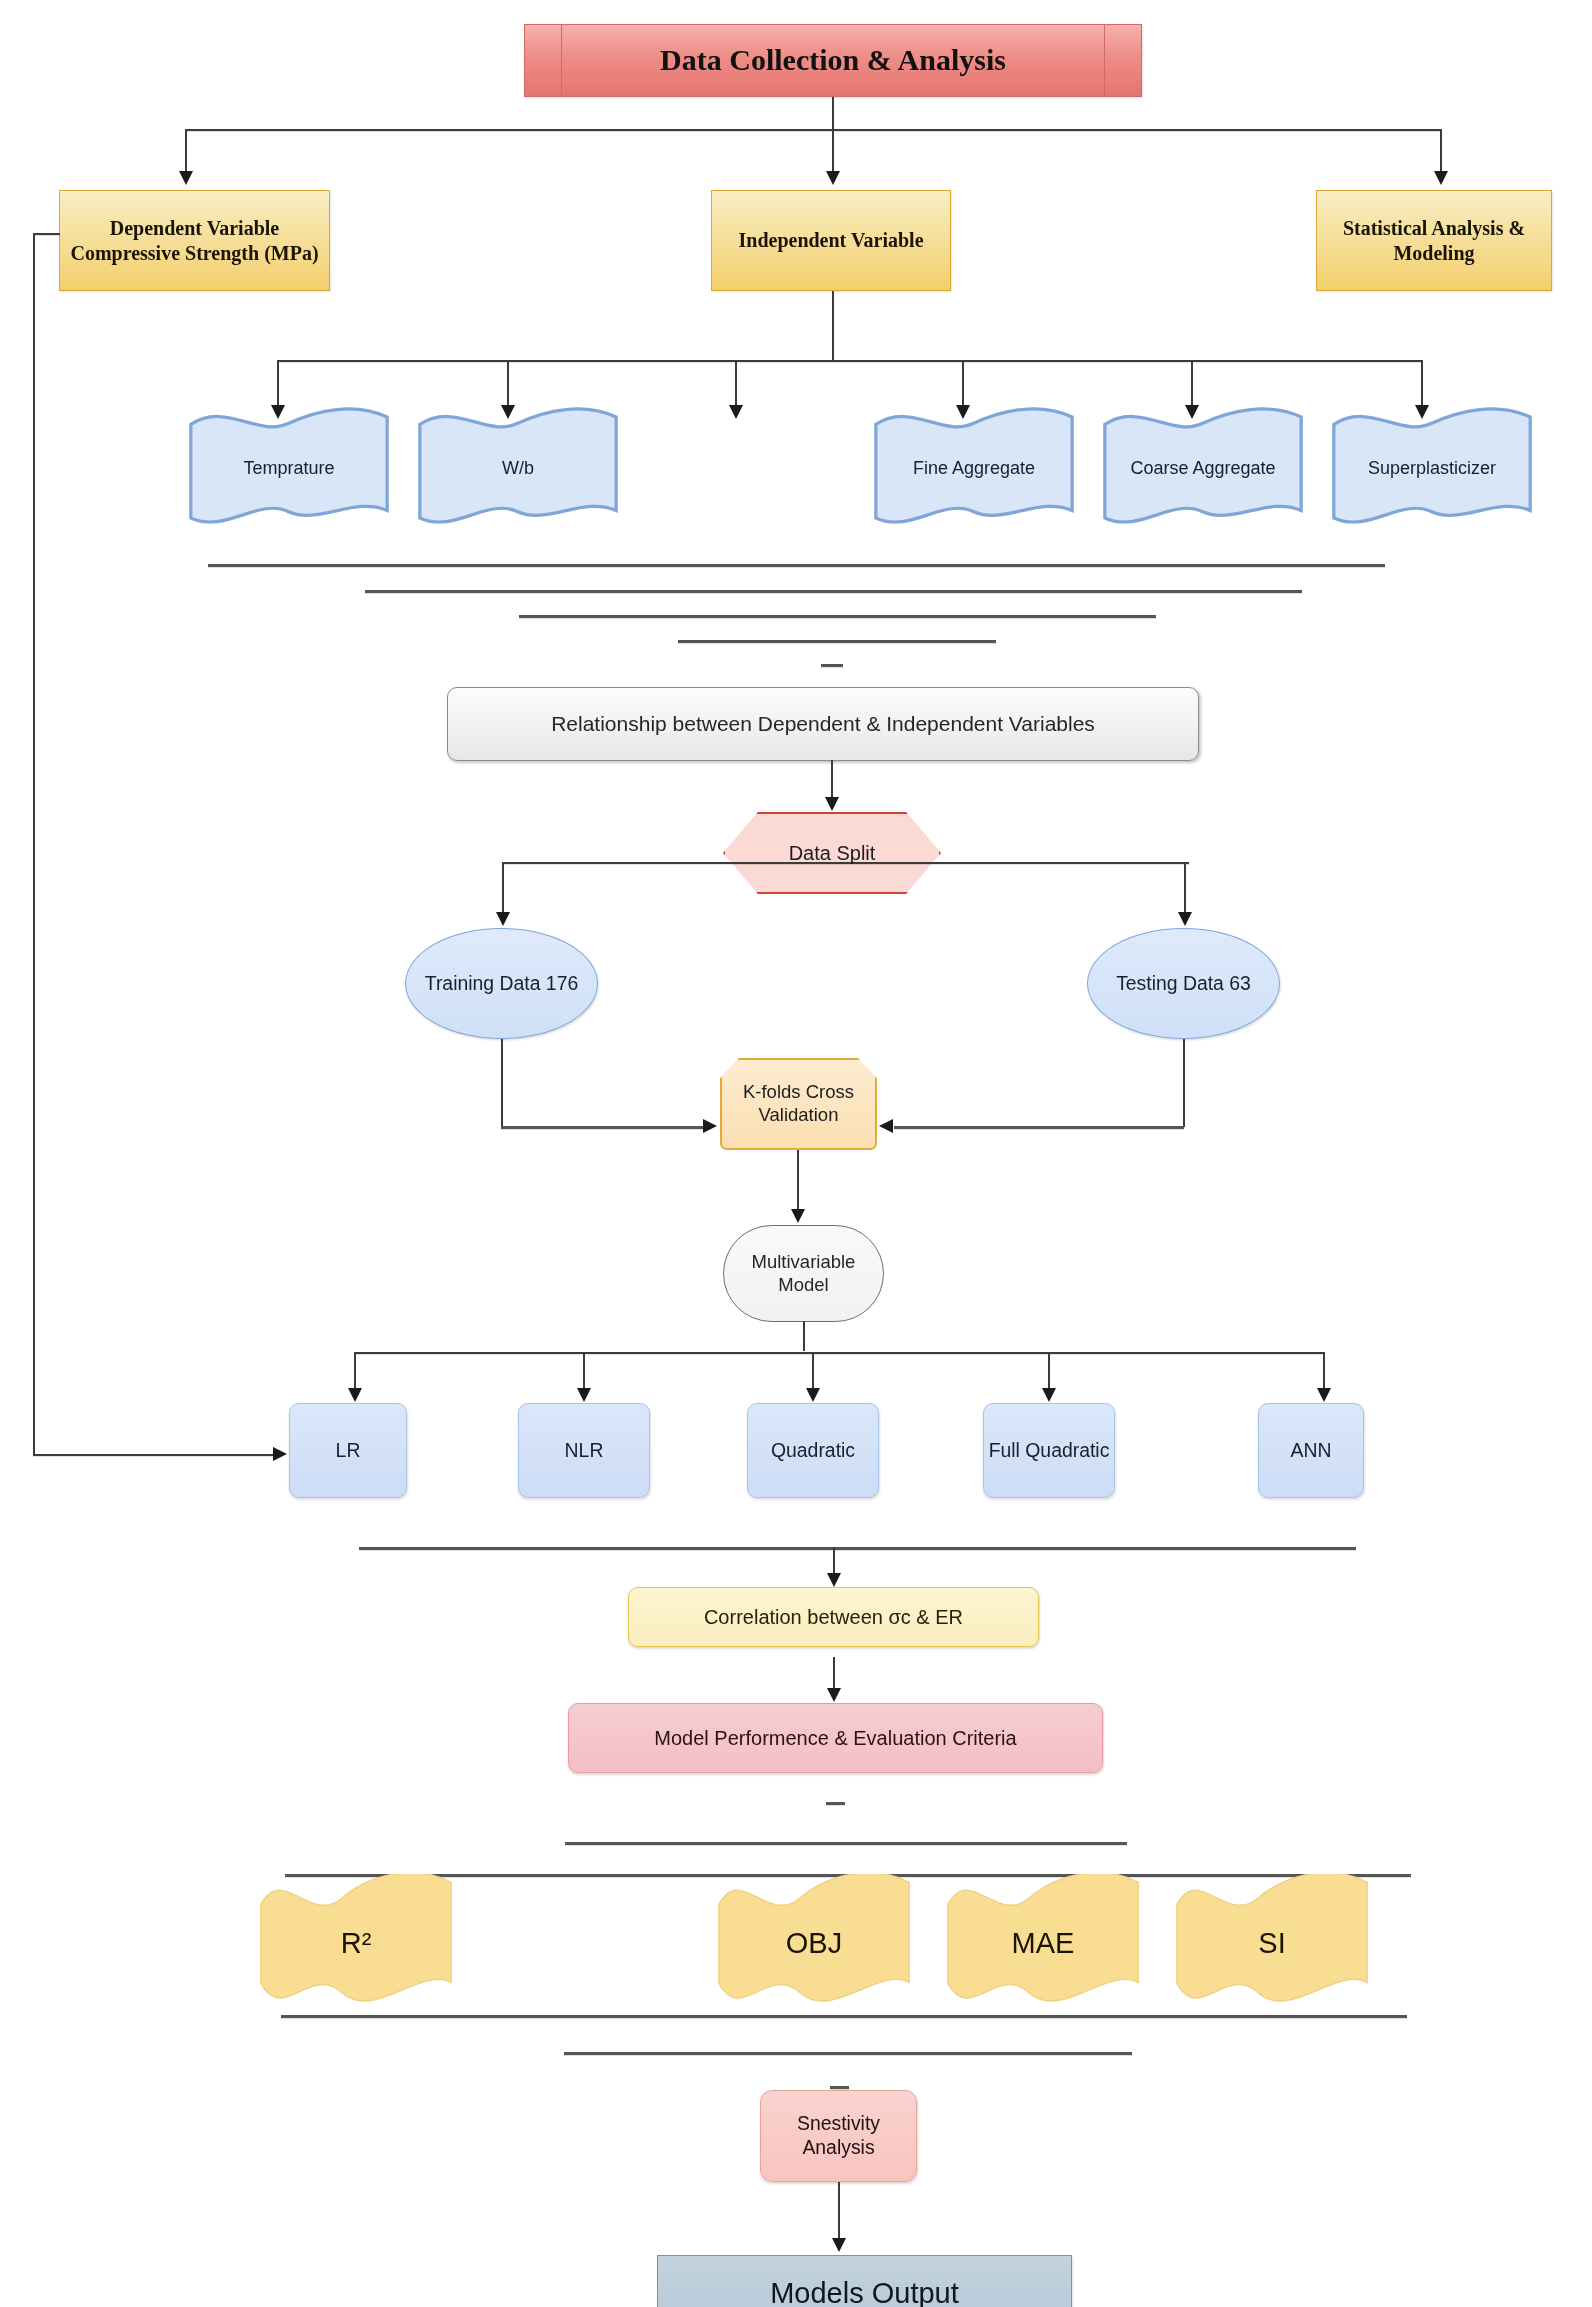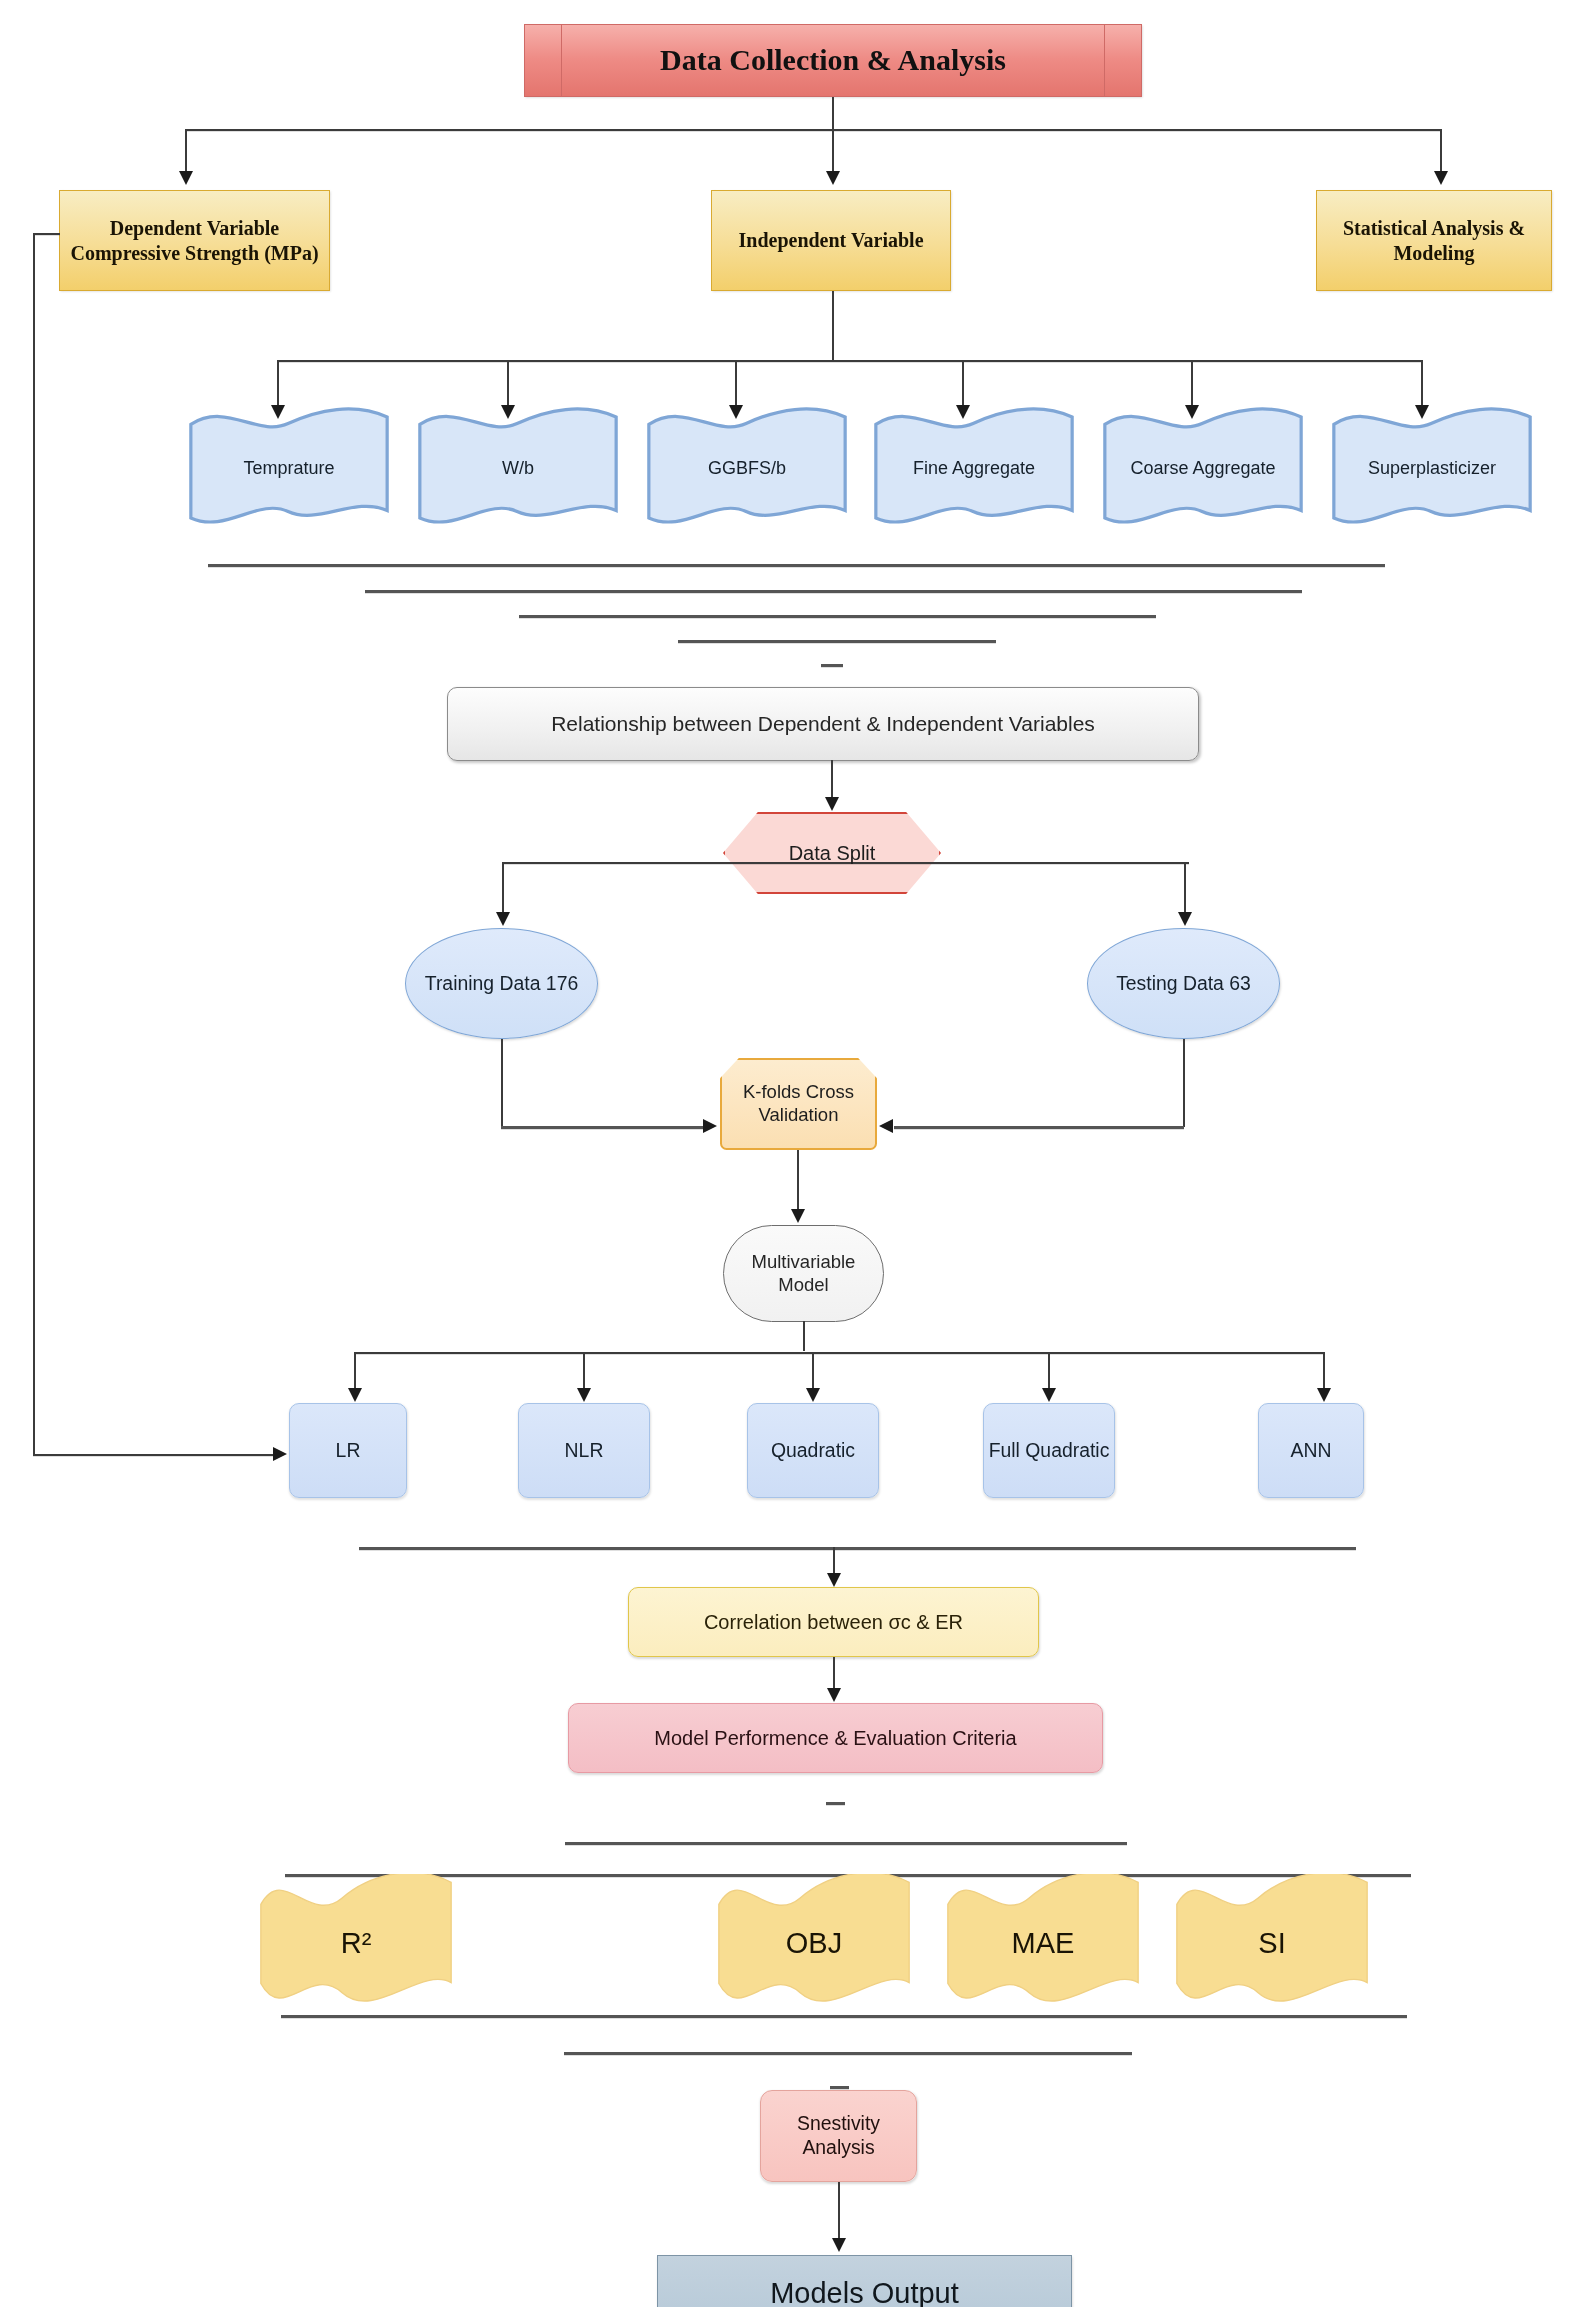--- a/index.html
+++ b/index.html
@@ -128,21 +128,21 @@
     box-shadow: 0.9px 1.4px 2.3px rgba(0,0,0,.12);
   }
   #n-lr   { left: 289px;  top: 1403px; width: 118px; height: 95px; }
   #n-nlr  { left: 518px; top: 1403px; width: 132px; height: 95px; }
   #n-quad { left: 747px; top: 1403px; width: 132px; height: 95px; }
   #n-fq   { left: 983px; top: 1403px; width: 132px; height: 95px; }
   #n-ann  { left: 1258px; top: 1403px; width: 106px; height: 95px; }
 
   
   #n-corr {
-    left: 628px; top: 1587px; width: 411px; height: 70px;
+    left: 628px; top: 1587px; width: 411px; height: 60px;
     background: linear-gradient(180deg,#fdf4d2 0%, #fbedbe 100%);
     border: 1.8px solid #e0c64a; border-radius: 10px;
     font-size: 20px; color: #2a2208;
     box-shadow: 0.9px 1.4px 2.3px rgba(0,0,0,.15);
   }
   
   #n-perf {
     left: 568px; top: 1703px; width: 535px; height: 70px;
     background: linear-gradient(180deg,#f7cdd2 0%, #f4bec5 100%);
     border: 1.8px solid #e79aa3; border-radius: 10px;
@@ -214,26 +214,20 @@
       <path d="M4,42 C80,-8 150,70 215,40 C280,10 360,-6 430,26 L430,228 C360,196 280,260 215,230 C150,200 80,278 4,244 Z" fill="#d8e6f8" stroke="#7fa6d6" stroke-width="7"></path>
     </svg>
     <div class="lbl">Temprature</div>
   </div>
   <div class="wave wave-blue" id="w1" style="left:418px;  top:405px; width:200px; height:125px;">
     <svg viewBox="0 0 434 270" width="200" height="125" preserveAspectRatio="none">
       <path d="M4,42 C80,-8 150,70 215,40 C280,10 360,-6 430,26 L430,228 C360,196 280,260 215,230 C150,200 80,278 4,244 Z" fill="#d8e6f8" stroke="#7fa6d6" stroke-width="7"></path>
     </svg>
     <div class="lbl">W/b</div>
   </div>
-  <div class="wave wave-blue" id="w2" style="left:647px; top:405px; width:200px; height:125px;">
-    <svg viewBox="0 0 434 270" width="200" height="125" preserveAspectRatio="none">
-      <path d="M4,42 C80,-8 150,70 215,40 C280,10 360,-6 430,26 L430,228 C360,196 280,260 215,230 C150,200 80,278 4,244 Z" fill="#d8e6f8" stroke="#7fa6d6" stroke-width="7"></path>
-    </svg>
-    <div class="lbl">GGBFS/b</div>
-  </div>
   <div class="wave wave-blue" id="w4" style="left:1103px; top:405px; width:200px; height:125px;">
     <svg viewBox="0 0 434 270" width="200" height="125" preserveAspectRatio="none">
       <path d="M4,42 C80,-8 150,70 215,40 C280,10 360,-6 430,26 L430,228 C360,196 280,260 215,230 C150,200 80,278 4,244 Z" fill="#d8e6f8" stroke="#7fa6d6" stroke-width="7"></path>
     </svg>
     <div class="lbl">Coarse Aggregate</div>
   </div>
   <div class="wave wave-blue" id="w3" style="left:874px; top:405px; width:200px; height:125px;">
     <svg viewBox="0 0 434 270" width="200" height="125" preserveAspectRatio="none">
       <path d="M4,42 C80,-8 150,70 215,40 C280,10 360,-6 430,26 L430,228 C360,196 280,260 215,230 C150,200 80,278 4,244 Z" fill="#d8e6f8" stroke="#7fa6d6" stroke-width="7"></path>
     </svg>

